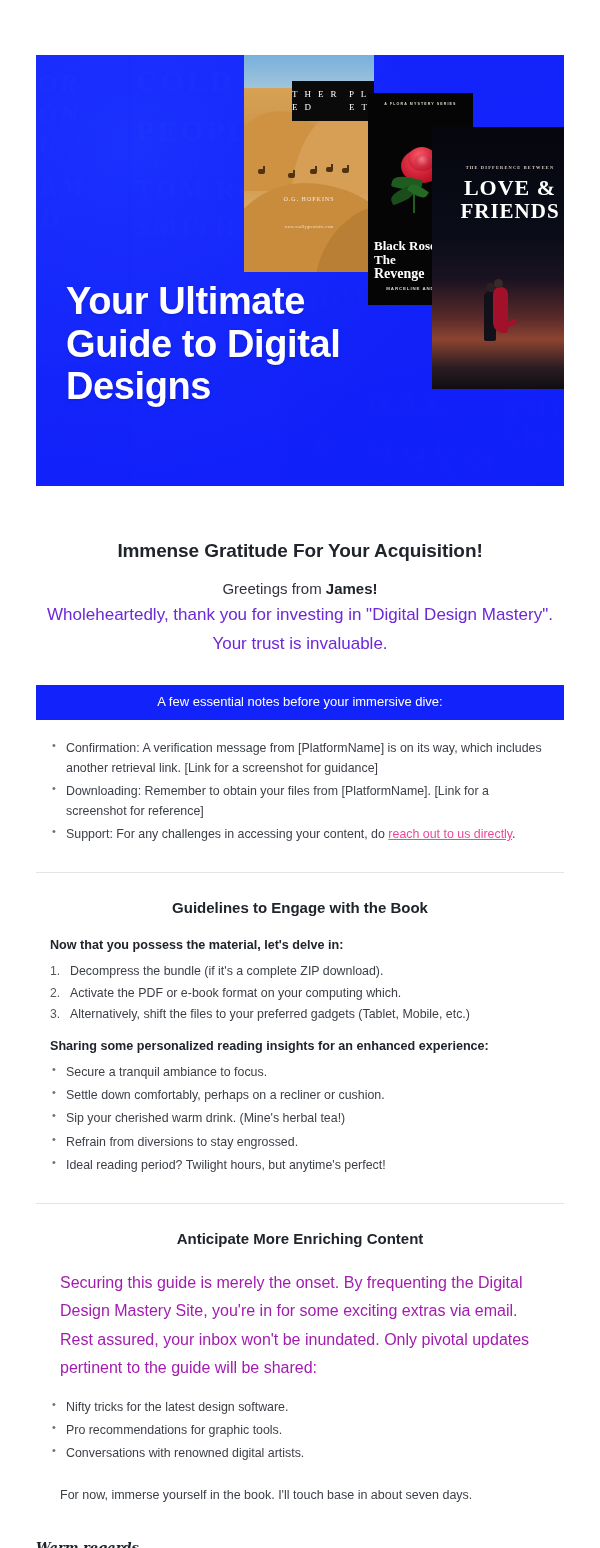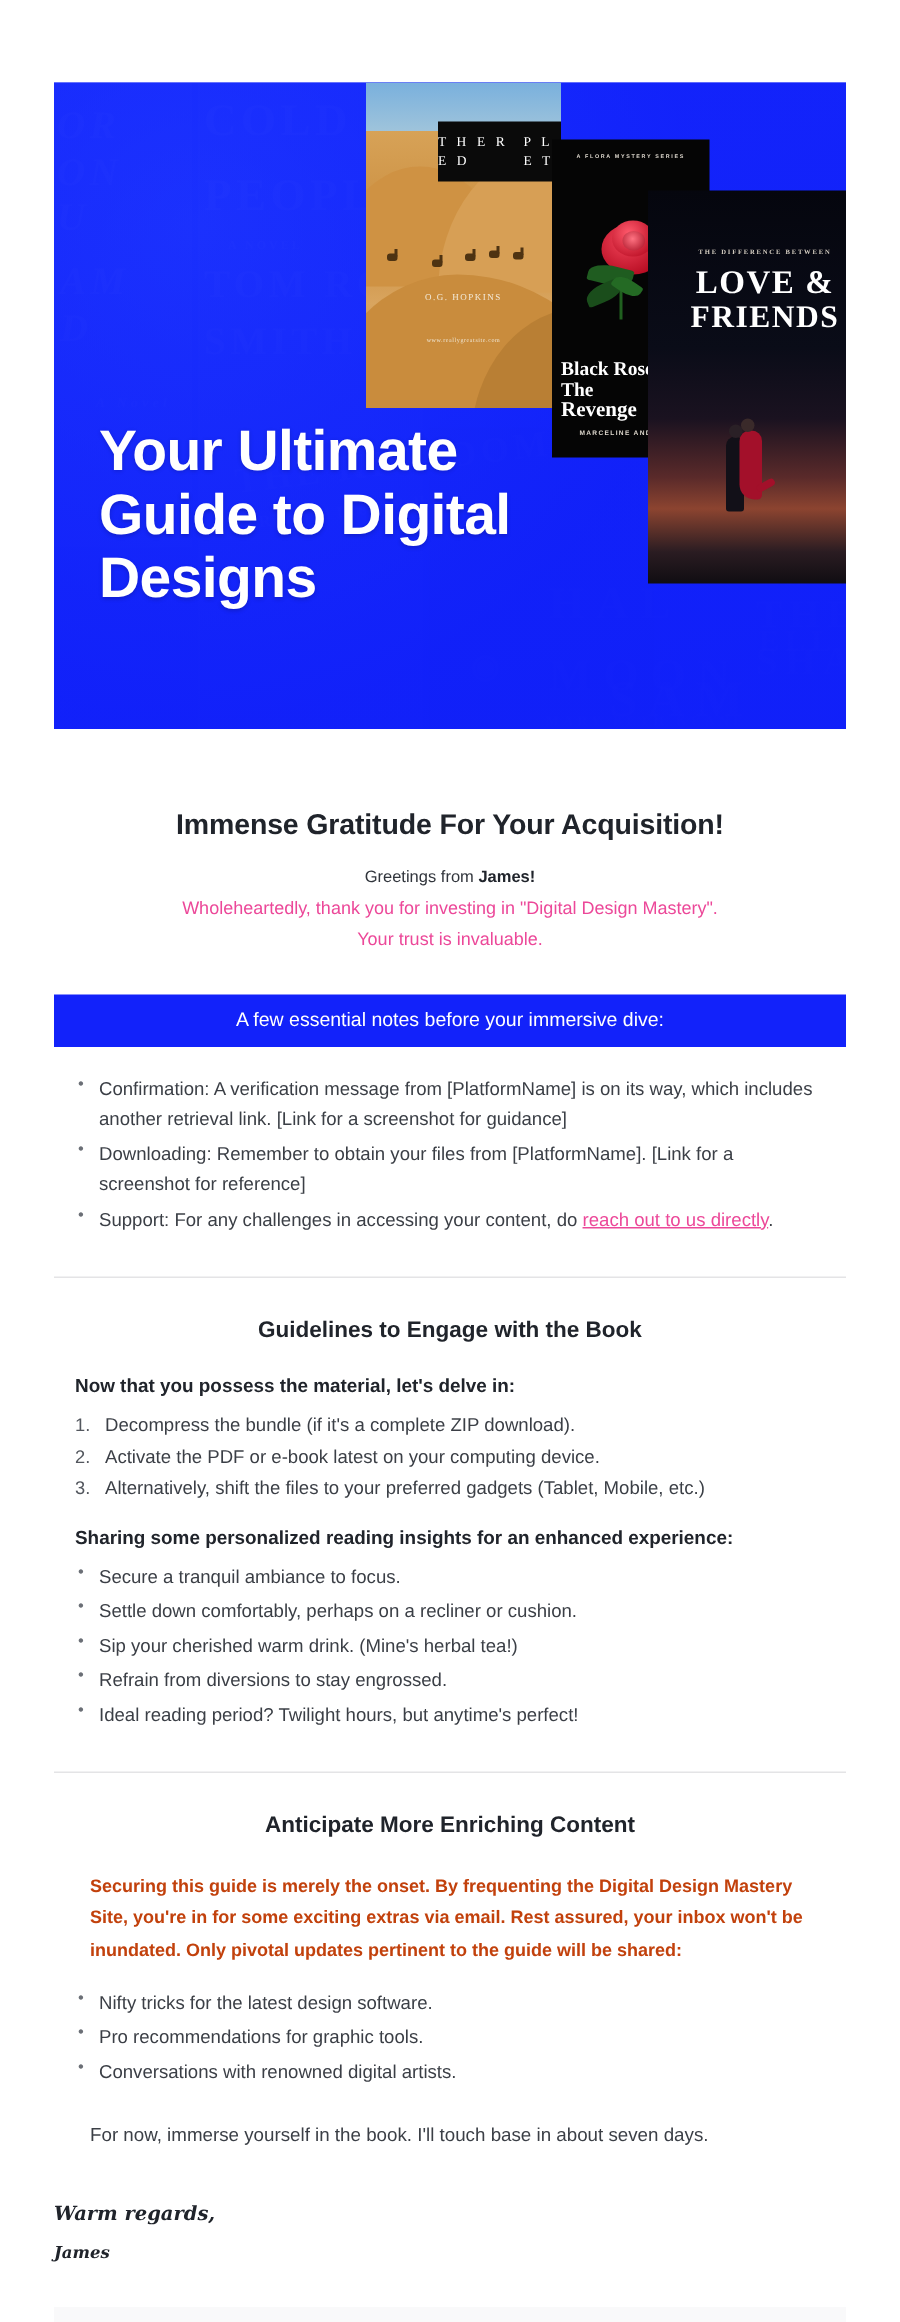--- a/index.html
+++ b/index.html
@@ -164,23 +164,23 @@
     text-shadow: 0 1px 3px rgba(0,0,0,0.18);
   }
 
   
   .greeting { padding: 30px 0 0 0; text-align: center; margin-top: 24px; }
   .greeting h1 {
     font-size: 19px; font-weight: 700; color: #20242b;
     letter-spacing: -0.1px; margin-bottom: 15px;
   }
   .greet-line {
-    font-size: 11px; color: #31353c; line-height: 1.55; margin-bottom: 2px;
-  }
-  .greet-line.small { font-size: 12px; color: #ec4899; }
+    font-size: 15px; color: #31353c; line-height: 1.55; margin-bottom: 2px;
+  }
+  .greet-line.small { font-size: 17px; color: #6d28d9; }
   .greet-line b { font-weight: 700; color: #20242b; }
 
   
   .banner {
     margin-top: 28px;
     background: #1222fa;
     color: #ffffff;
     text-align: center;
     font-size: 13px;
     padding: 9px 10px;
@@ -219,23 +219,22 @@
     counter-increment: st; position: relative; padding-left: 20px;
     font-size: 12.4px; color: #3b3f46; line-height: 1.72;
   }
   ol.steps li::before {
     content: counter(st) "."; position: absolute; left: 0; top: 0;
     color: #53575e; font-size: 12.2px;
   }
   .tips { margin: 8px 0 0 14px; }
 
   .para {
-    font-size: 12px; color: #c2410c; line-height: 1.78;
+    font-size: 16px; color: #a21caf; line-height: 1.78;
     margin: 0 18px 0 24px;
-    font-weight: bold;
   }
   .para-spacer { height: 14px; }
   .closing {
     font-size: 12.5px; color: #3b3f46; line-height: 1.7;
     margin: 22px 18px 0 24px;
   }
 
   .signature { margin-top: 34px; }
   .signature .sg {
     font-family: "DejaVu Serif", "Liberation Serif", serif;
@@ -363,21 +362,21 @@
     </ul>
   </div>
 
   <hr class="rule">
 
   <div class="section">
     <h2>Guidelines to Engage with the Book</h2>
     <div class="lead">Now that you possess the material, let's delve in:</div>
     <ol class="steps">
       <li>Decompress the bundle (if it's a complete ZIP download).</li>
-      <li>Activate the PDF or e-book latest on your computing device.</li>
+      <li>Activate the PDF or e-book format on your computing which.</li>
       <li>Alternatively, shift the files to your preferred gadgets (Tablet, Mobile, etc.)</li>
     </ol>
     <div class="lead">Sharing some personalized reading insights for an enhanced experience:</div>
     <ul class="bullets tips">
       <li>Secure a tranquil ambiance to focus.</li>
       <li>Settle down comfortably, perhaps on a recliner or cushion.</li>
       <li>Sip your cherished warm drink. (Mine's herbal tea!)</li>
       <li>Refrain from diversions to stay engrossed.</li>
       <li>Ideal reading period? Twilight hours, but anytime's perfect!</li>
     </ul>

